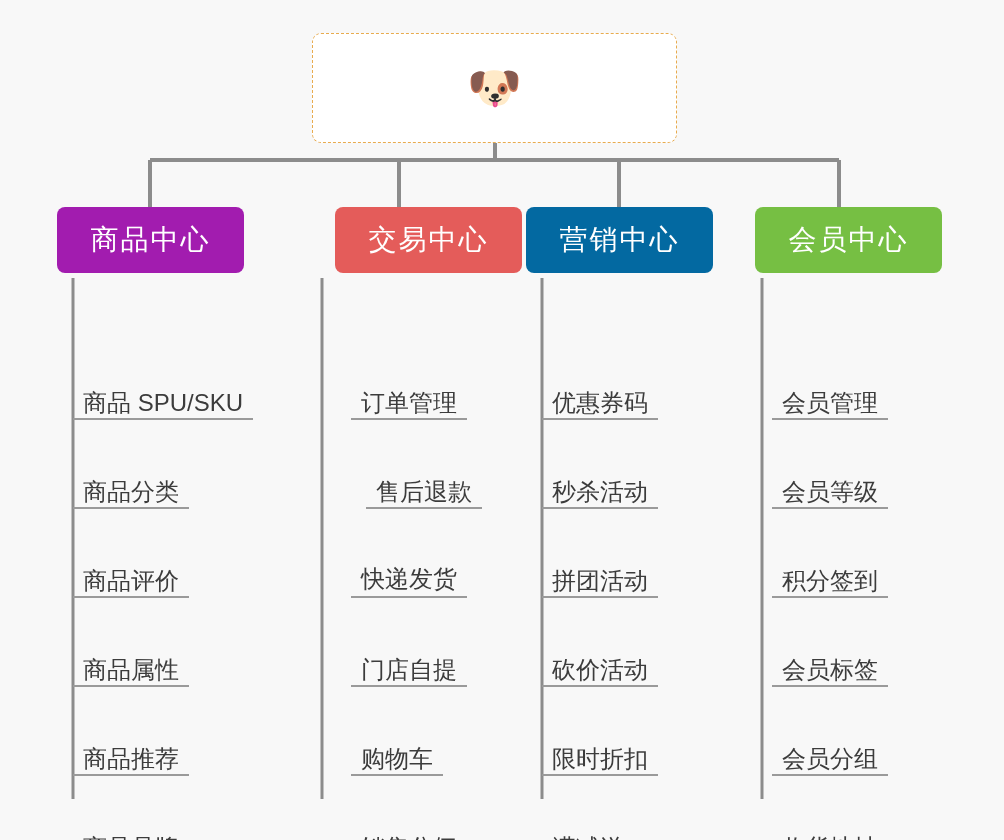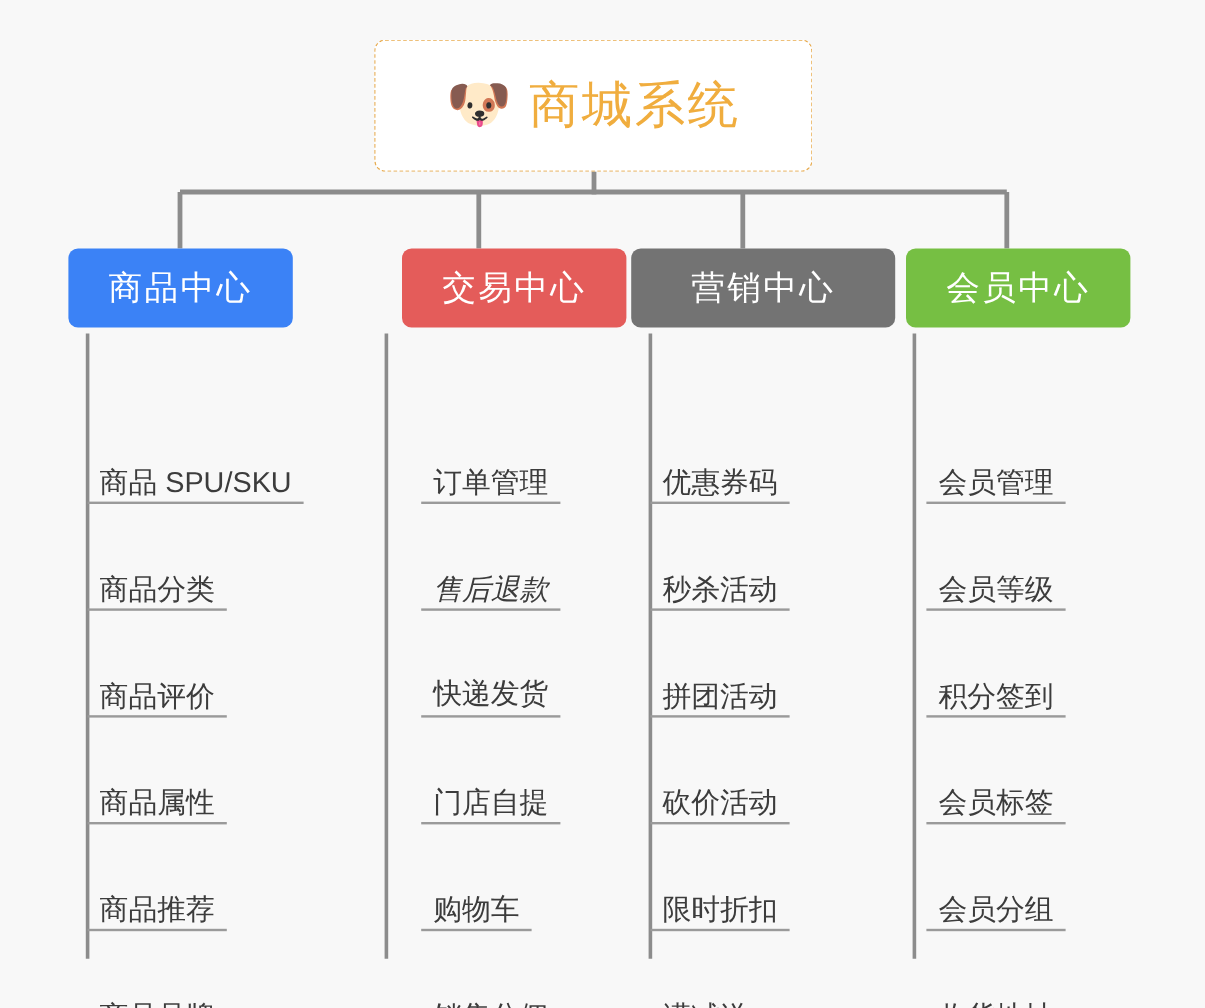--- a/index.html
+++ b/index.html
@@ -117,26 +117,25 @@
       <line x1="619" y1="160" x2="619" y2="207" stroke="#8c8c8c" stroke-width="4"></line>
       <line x1="839" y1="160" x2="839" y2="207" stroke="#8c8c8c" stroke-width="4"></line>
       <line x1="73" y1="278" x2="73" y2="799" stroke="#8c8c8c" stroke-width="3"></line>
       <line x1="322" y1="278" x2="322" y2="799" stroke="#8c8c8c" stroke-width="3"></line>
       <line x1="542" y1="278" x2="542" y2="799" stroke="#8c8c8c" stroke-width="3"></line>
       <line x1="762" y1="278" x2="762" y2="799" stroke="#8c8c8c" stroke-width="3"></line>
     </svg>
 
   <div class="root-node">
     <span class="root-emoji">🐶</span>
-    <span class="root-title">商城系统</span>
   </div>
 
   <div id="columns-host">
       <div class="column" style="left: 57px; width: 187px;">
-        <div class="col-header" style="background: #3b82f6; width: 187px;">
+        <div class="col-header" style="background: #a21caf; width: 187px;">
           <span class="col-header-label">商品中心</span>
         </div>
         <ul class="leaf-list">
           <li class="leaf-item" style="top: 105px; left: 16px;">
             <span class="leaf-label">商品 SPU/SKU</span>
           </li>
           <li class="leaf-item" style="top: 194px; left: 16px;">
             <span class="leaf-label">商品分类</span>
           </li>
           <li class="leaf-item" style="top: 283px; left: 16px;">
@@ -154,39 +153,39 @@
         </ul>
       </div>
       <div class="column" style="left: 306px; width: 187px; padding-left: 29px;">
         <div class="col-header" style="background: rgb(228, 92, 90); width: 187px;">
           <span class="col-header-label">交易中心</span>
         </div>
         <ul class="leaf-list">
           <li class="leaf-item" style="top: 105px; left: 16px;">
             <span class="leaf-label">订单管理</span>
           </li>
-          <li class="leaf-item" style="top: 194px; left: 16px; font-style: italic;">
+          <li class="leaf-item" style="top: 194px; left: 31px;">
             <span class="leaf-label">售后退款</span>
           </li>
           <li class="leaf-item" style="top: 283px; left: 16px; font-family: Liberation Mono, monospace;">
             <span class="leaf-label">快递发货</span>
           </li>
           <li class="leaf-item" style="top: 372px; left: 16px;">
             <span class="leaf-label">门店自提</span>
           </li>
           <li class="leaf-item" style="top: 461px; left: 16px;">
             <span class="leaf-label">购物车</span>
           </li>
           <li class="leaf-item" style="top: 550px; left: 16px;">
             <span class="leaf-label">销售分佣</span>
           </li>
         </ul>
       </div>
       <div class="column" style="left: 526px; width: 187px;">
-        <div class="col-header" style="background: #737373; width: 220px;">
+        <div class="col-header" style="background: #0369a1; width: 187px;">
           <span class="col-header-label">营销中心</span>
         </div>
         <ul class="leaf-list">
           <li class="leaf-item" style="top: 105px; left: 16px;">
             <span class="leaf-label">优惠券码</span>
           </li>
           <li class="leaf-item" style="top: 194px; left: 16px;">
             <span class="leaf-label">秒杀活动</span>
           </li>
           <li class="leaf-item" style="top: 283px; left: 16px;">

